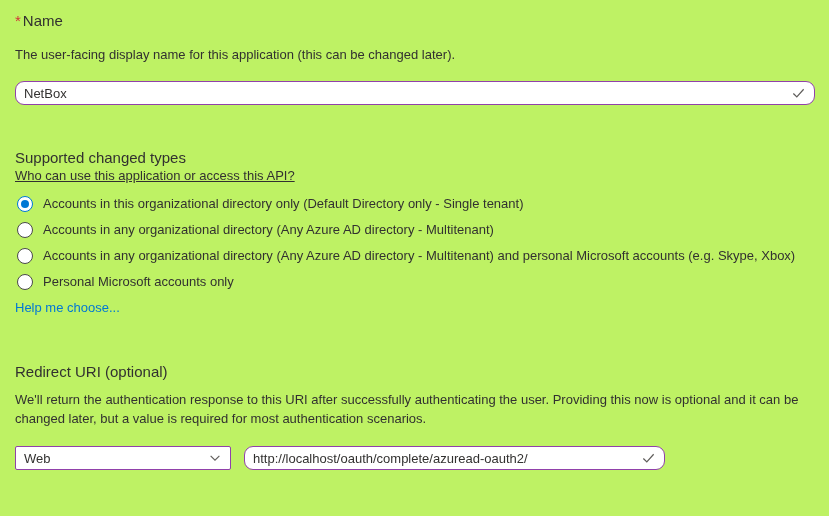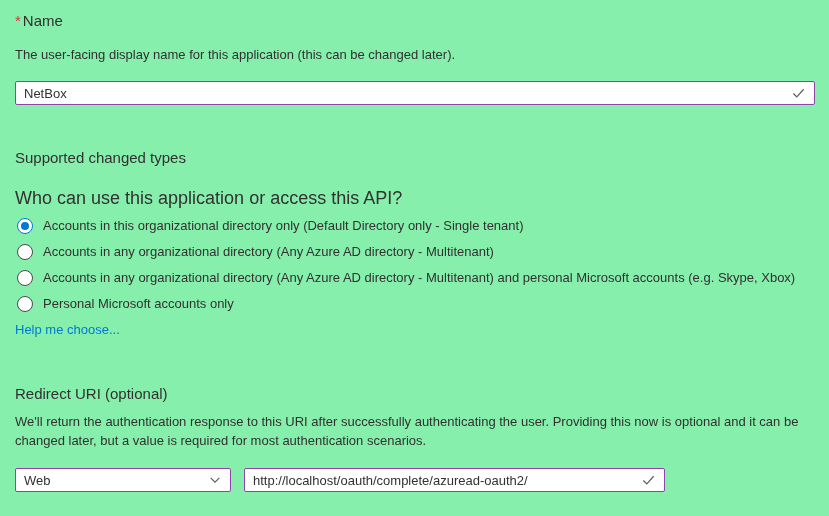--- a/index.html
+++ b/index.html
@@ -2,21 +2,21 @@
 <html><head>
 <meta charset="utf-8">
 <style>
   * { margin: 0; padding: 0; box-sizing: border-box; }
   html, body { background: #ffffff; }
   .page {
     position: relative;
     width: 829px;
     height: 516px;
     overflow: hidden;
-    background: #86efac;
+    background: #bef264;
     font-family: "Liberation Sans", "DejaVu Sans", sans-serif;
     font-size: 13px;
     color: #323130;
     padding: 11px 14px 0 15px;
   }
   .section-heading {
     font-size: 15px;
     line-height: 20px;
     color: #323130;
     font-weight: 400;
@@ -28,21 +28,21 @@
     color: #323130;
   }
   .name-desc { margin-top: 14px; }
 
   .textfield {
     position: relative;
     margin-top: 17px;
     height: 24px;
     width: 800px;
     border: 1px solid #9141ab;
-    border-radius: 2px;
+    border-radius: 9px;
     background: #fff;
     display: flex;
     align-items: center;
   }
   .textfield input {
     flex: 1;
     border: none;
     outline: none;
     height: 100%;
     padding: 0 26px 0 8px;
@@ -55,21 +55,21 @@
     position: absolute;
     right: 8px;
     top: 50%;
     transform: translateY(-50%);
     display: flex;
     align-items: center;
     pointer-events: none;
   }
 
   .account-section { margin-top: 43px; }
-  .question { margin-top: 22px; font-size: 18px; line-height: 16px; }
+  .question { font-size: 13px; line-height: 16px; text-decoration: underline; }
   .radio-list { margin-top: 12px; }
   .radio-row {
     display: flex;
     align-items: flex-start;
     height: 26px;
     cursor: pointer;
   }
   .radio {
     width: 16px;
     height: 16px;

